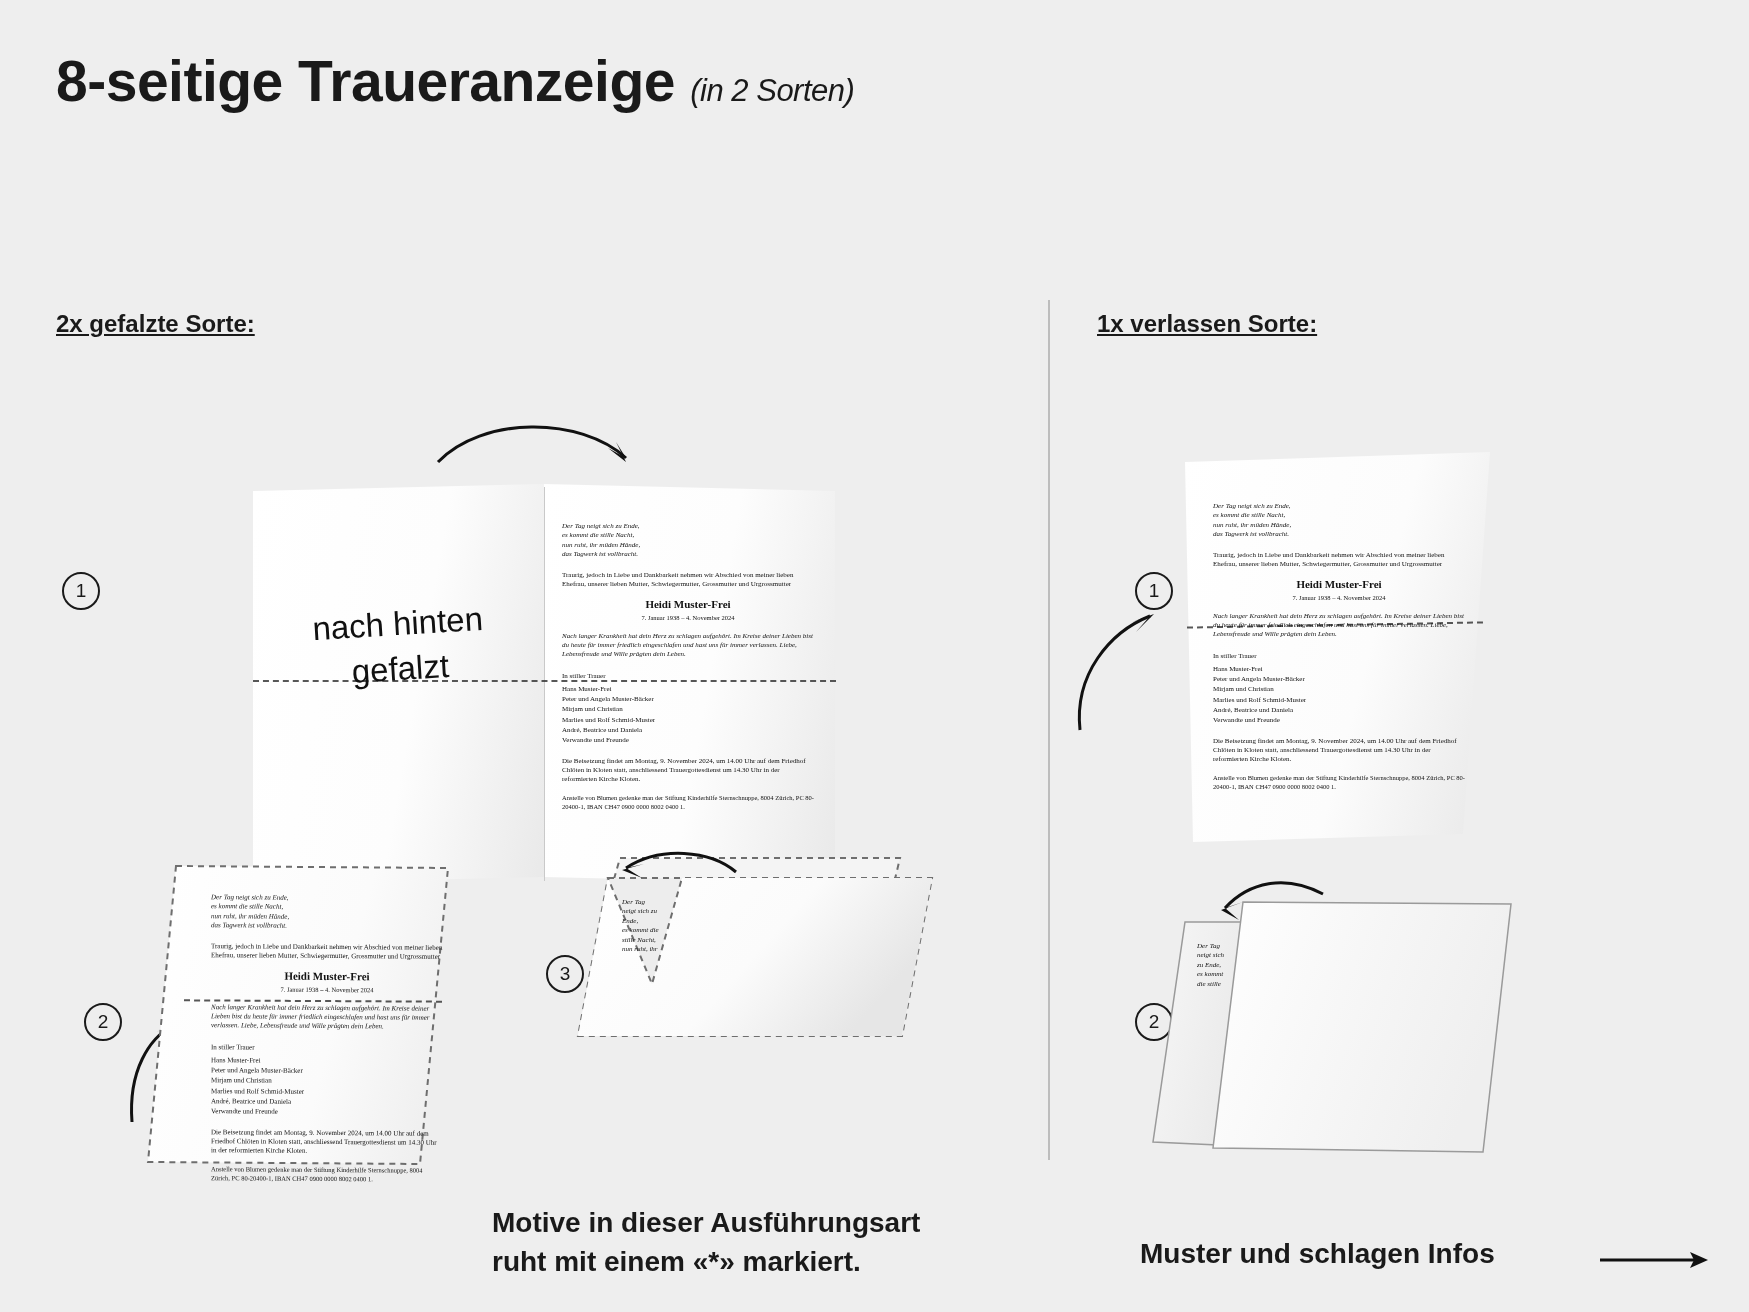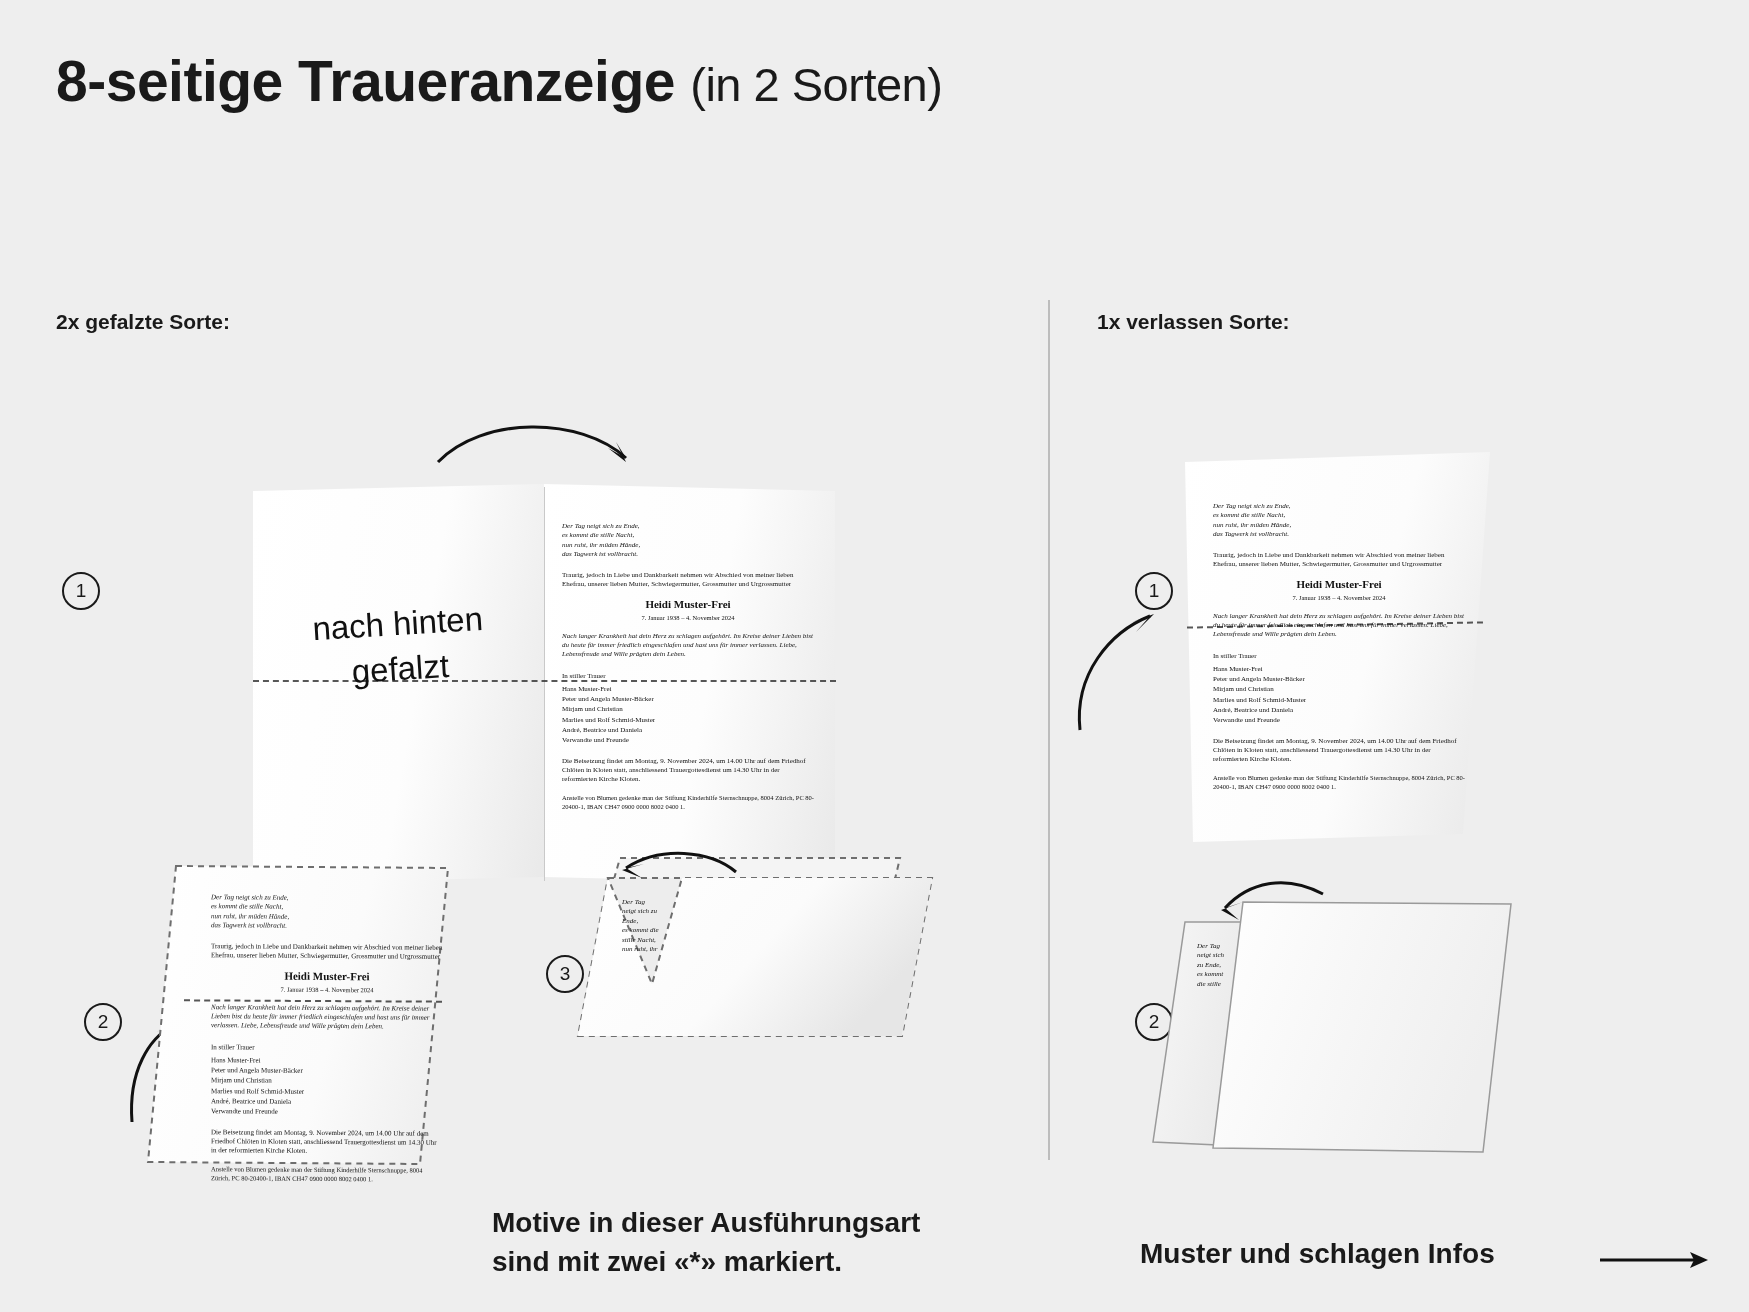--- a/index.html
+++ b/index.html
@@ -12,27 +12,27 @@
     overflow:hidden;
   }
   .page{position:relative;width:1749px;height:1312px;}
 
   
   .title{
     position:absolute;left:56px;top:48px;
     font-size:57px;font-weight:700;letter-spacing:-0.5px;
     white-space:nowrap;
   }
-  .title .sub{font-size:47px;font-weight:400;}
+  .title .sub{font-size:31px;font-weight:400;font-style:italic;}
   .intro{
     position:absolute;left:58px;top:190px;
     font-size:29px;font-weight:400;
   }
   .col-head{
-    position:absolute;font-size:21px;font-weight:700;
+    position:absolute;font-size:24px;font-weight:700;text-decoration:underline;
   }
   .col-head.left{left:56px;top:310px;}
   .col-head.right{left:1097px;top:310px;}
 
   
   .divider{
     position:absolute;left:1048px;top:300px;
     width:2px;height:860px;background:#bdbdbd;
   }
 
@@ -266,21 +266,21 @@
     <div class="cardtext" style="position:absolute;left:62px;top:48px;width:38px;height:54px;overflow:hidden;">
       <div class="poem" style="white-space:pre-line">Der Tag neigt sich zu Ende,
 es kommt die stille Nacht,
 nun ruht, ihr müden Hände,
 das Tagwerk ist vollbracht.</div>
     </div>
   </div>
 
   <div class="caption-motive">
     <div>Motive in dieser Ausführungsart</div>
-    <div>sind mit zwei «*» markiert.</div>
+    <div>ruht mit einem «*» markiert.</div>
   </div>
 
   <div class="step" style="left:1135px;top:572px;">
     <span>1</span>
   </div>
 
   <div style="position:absolute;left:1070px;top:608px;width:120px;height:130px;">
     <svg width="120" height="130" viewBox="0 0 120 130">
       <path d="M10,122 C4,66 40,24 80,8" fill="none" stroke="#111" stroke-width="3"></path>
       <path d="M80,8 L62,14 L84,6 L66,24 Z" fill="#111"></path>

